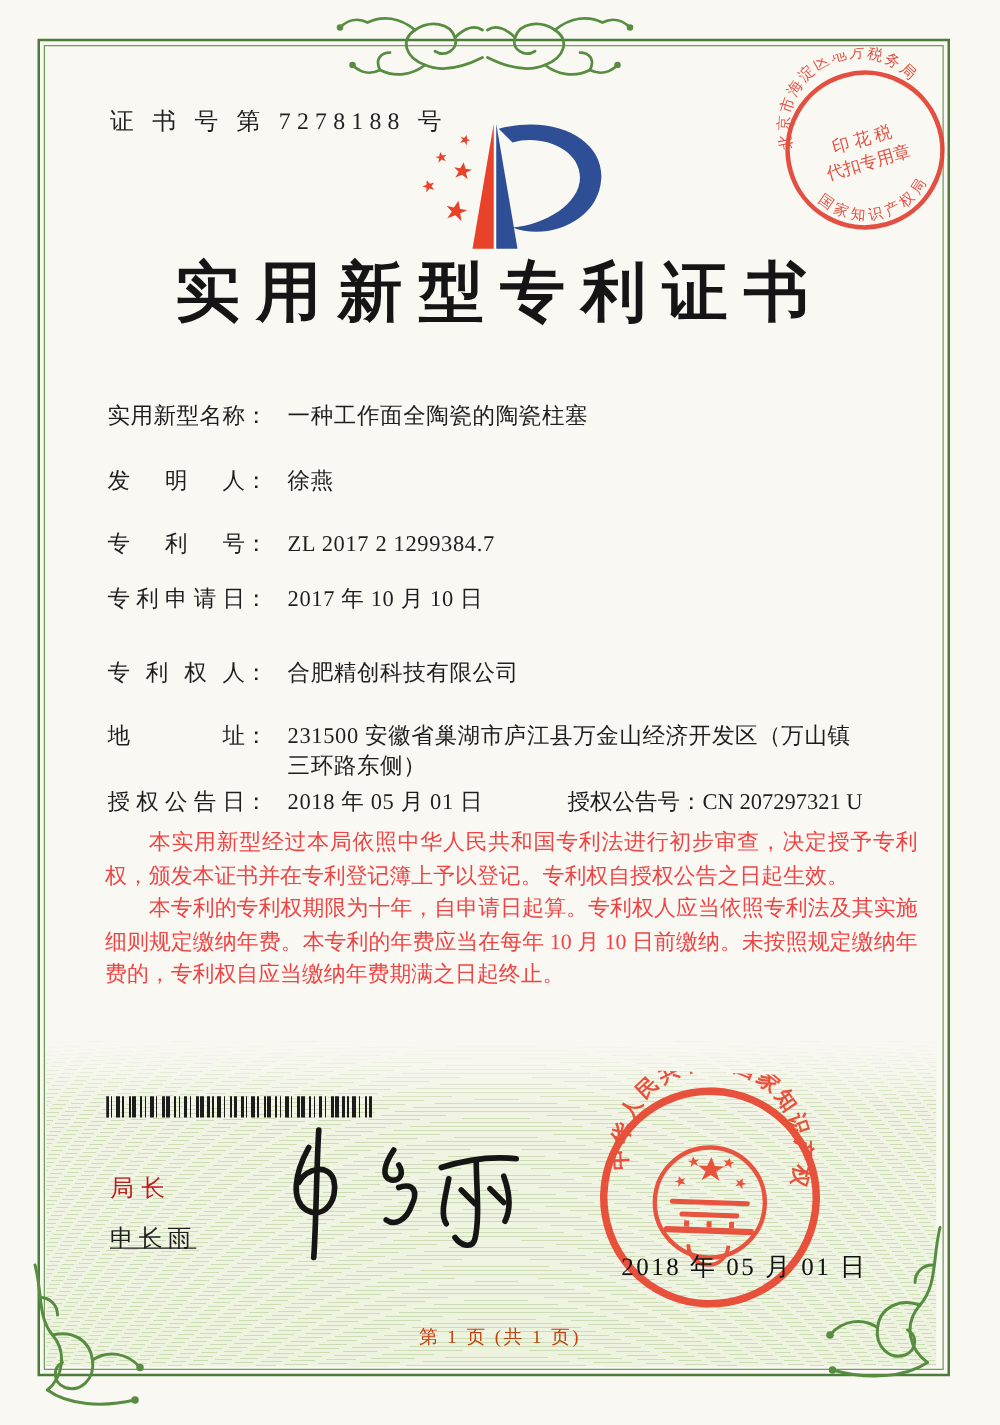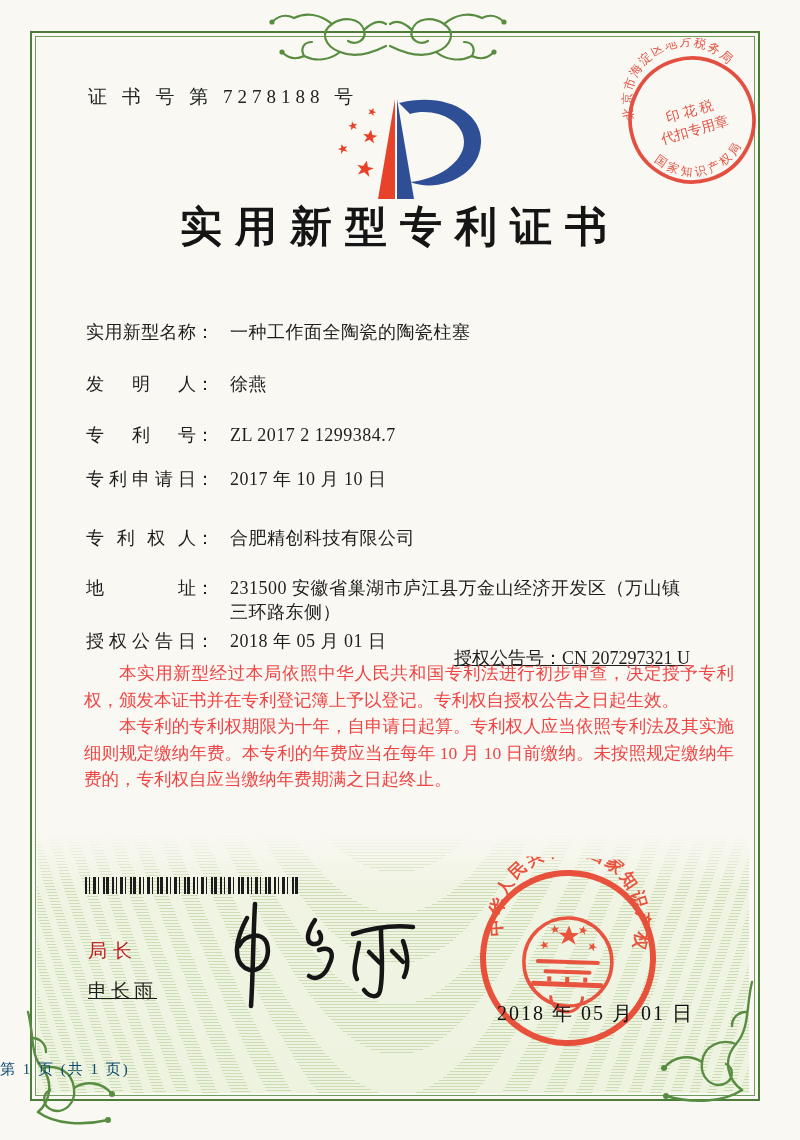--- a/index.html
+++ b/index.html
@@ -30,50 +30,50 @@
   .waveband::before{
     content:"";position:absolute;left:0;top:0;right:0;height:55px;
     background:linear-gradient(#f9f8f3,rgba(249,248,243,0));
   }
   
   .certno{
     left:88px;top:84px;font-size:19px;letter-spacing:5px;color:#222;z-index:3;
   }
   .title{
     left:0;top:199px;width:800px;text-align:center;z-index:3;
-    font-size:42px;font-weight:bold;letter-spacing:13px;color:#151515;
+    font-size:52px;font-weight:bold;letter-spacing:13px;color:#151515;
   }
   
   .frow{left:86px;width:660px;font-size:18px;color:#1e1e1e;z-index:3;line-height:24px;}
   .flabel{display:inline-block;width:110px;text-align:justify;text-align-last:justify;vertical-align:top;}
   .fcolon{display:inline-block;vertical-align:top;}
   .fvalue{display:inline-block;vertical-align:top;margin-left:16px;letter-spacing:.5px;max-width:470px;}
   .addr .fvalue{width:458px;}
-  .grant2{position:absolute;left:368px;top:17px;white-space:nowrap;text-decoration:underline;}
+  .grant2{position:absolute;left:368px;top:0;white-space:nowrap;}
   
   .paras{
     left:84px;top:660px;width:650px;z-index:3;
     font-size:17.5px;line-height:26.5px;text-align:justify;color:#ef4444;
   }
   .paras p{margin:0;text-indent:2em;}
   
   .barcode{
     left:85px;top:877px;width:214px;height:17px;z-index:3;
     background:repeating-linear-gradient(90deg,
       #1c1c1c 0 2px,transparent 2px 4px,#1c1c1c 4px 5px,transparent 5px 8px,
       #1c1c1c 8px 11px,transparent 11px 13px,#1c1c1c 13px 14px,transparent 14px 18px,
       #1c1c1c 18px 20px,transparent 20px 21px,#1c1c1c 21px 24px,transparent 24px 27px);
   }
   .signer-title{left:88px;top:938px;font-size:19px;letter-spacing:6px;z-index:3;color:#b91c1c;}
   .signer-name{left:88px;top:978px;font-size:19px;letter-spacing:4px;z-index:3;color:#1c1c1c;text-decoration:underline;}
   .signature{left:195px;top:898px;z-index:4;}
   .seal{left:468px;top:858px;z-index:3;transform:rotate(2deg);}
   .seal-date{left:497px;top:1000px;z-index:5;font-size:20px;letter-spacing:2px;color:#101010;}
-  .footer{left:0;top:1060px;width:800px;text-align:left;z-index:3;
-    font-size:15px;letter-spacing:2px;color:#0c4a6e;}
+  .footer{left:0;top:1060px;width:800px;text-align:center;z-index:3;
+    font-size:15px;letter-spacing:2px;color:#c2410c;}
   
   .taxstamp{left:612px;top:40px;z-index:3;transform:rotate(-16deg);}
   .logo{left:330px;top:93px;z-index:3;}
   .flourish-top{left:260px;top:6px;z-index:2;}
   .corner-bl{left:20px;top:1010px;z-index:2;}
   .corner-br{left:642px;top:978px;z-index:2;}
   svg text{font-family:"Liberation Serif","DejaVu Serif",serif;}
 </style>
 </head>
 <body>

